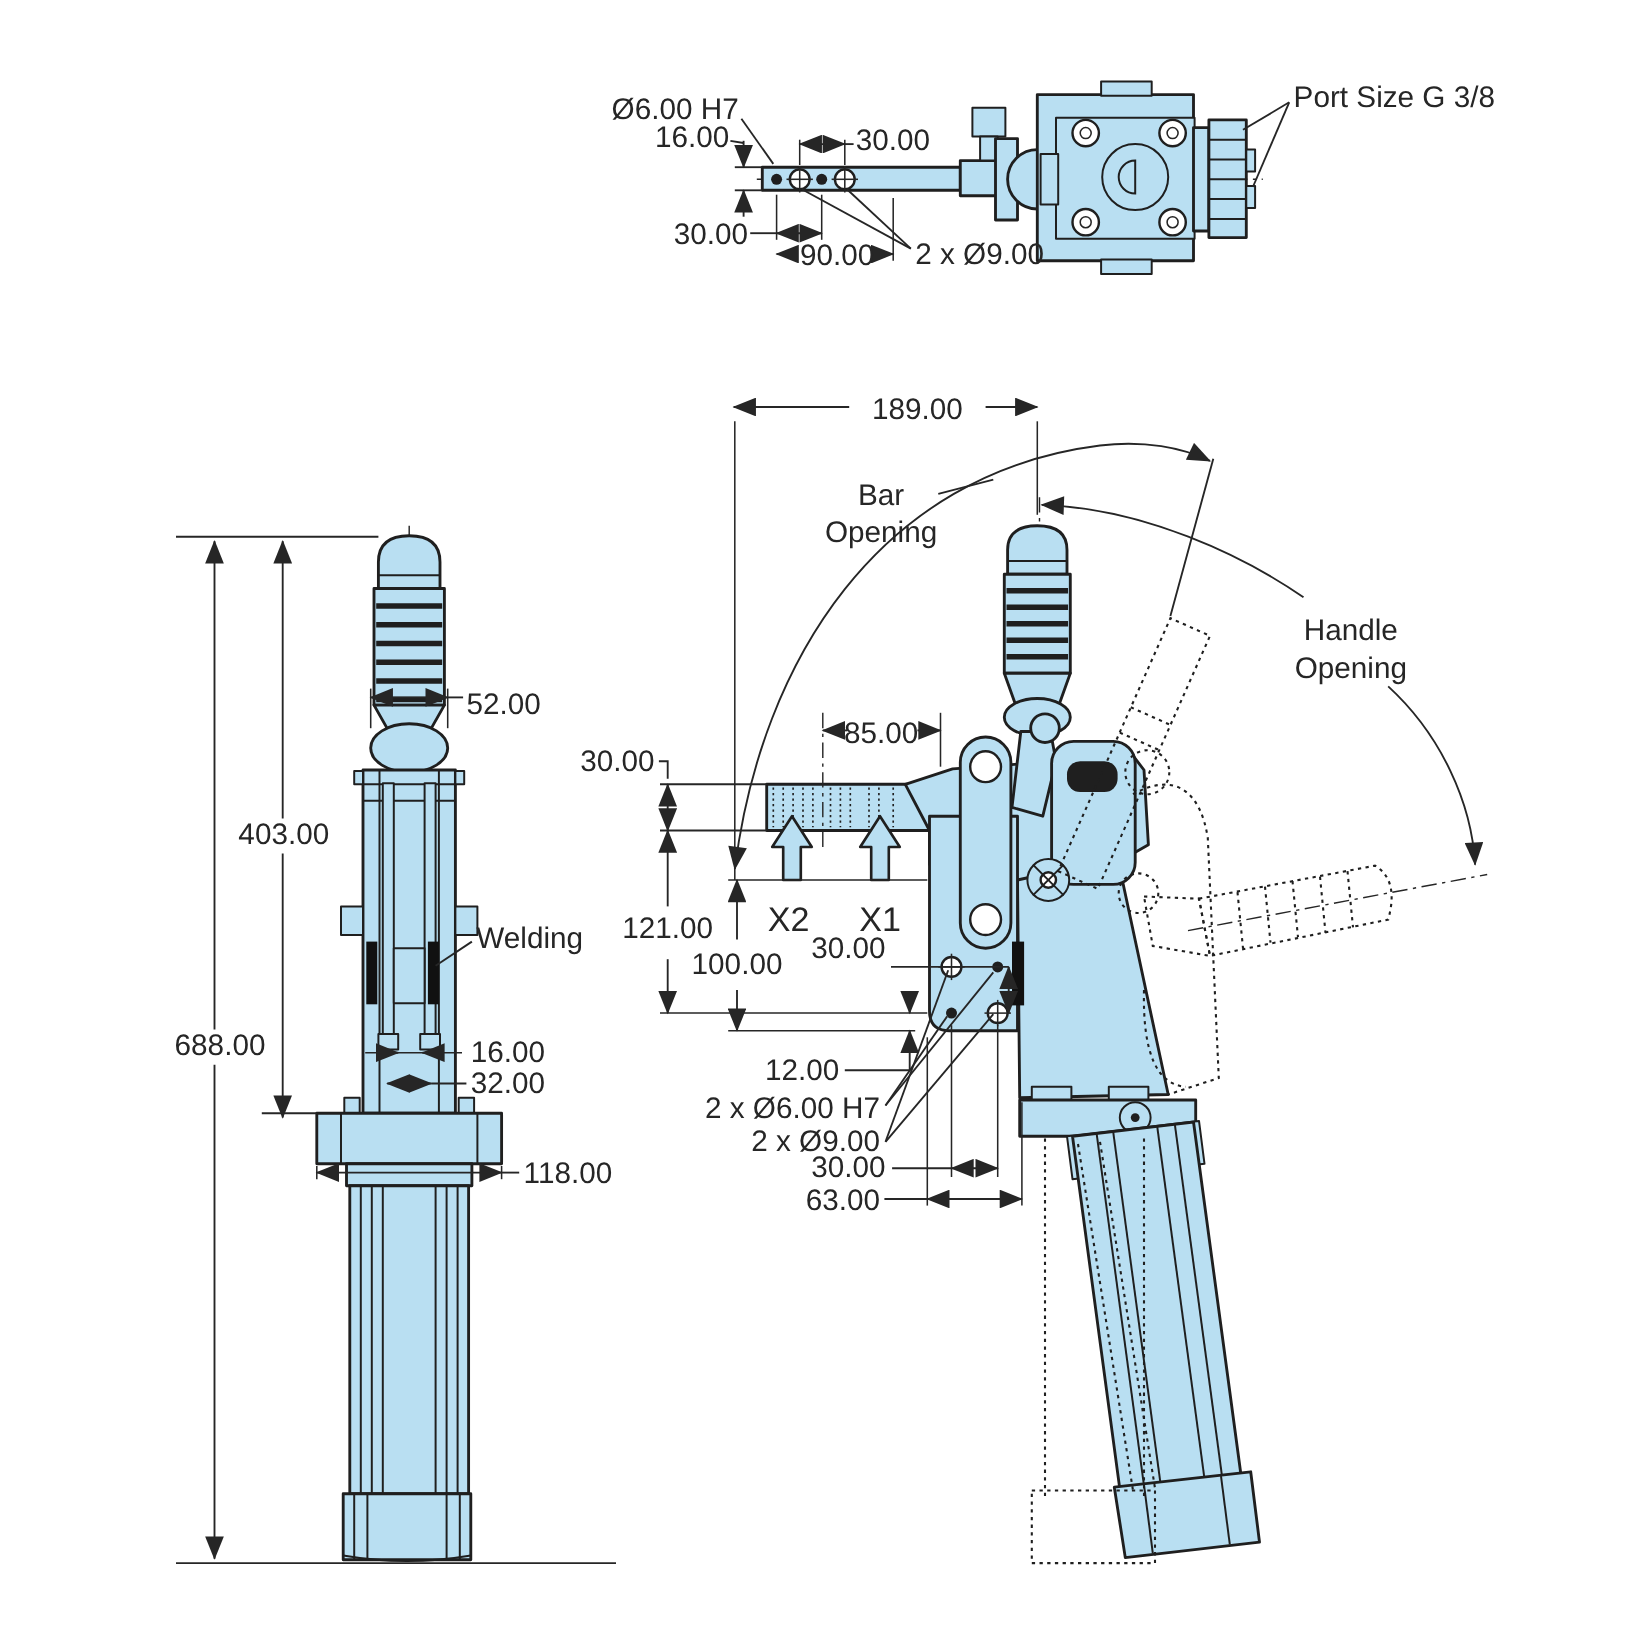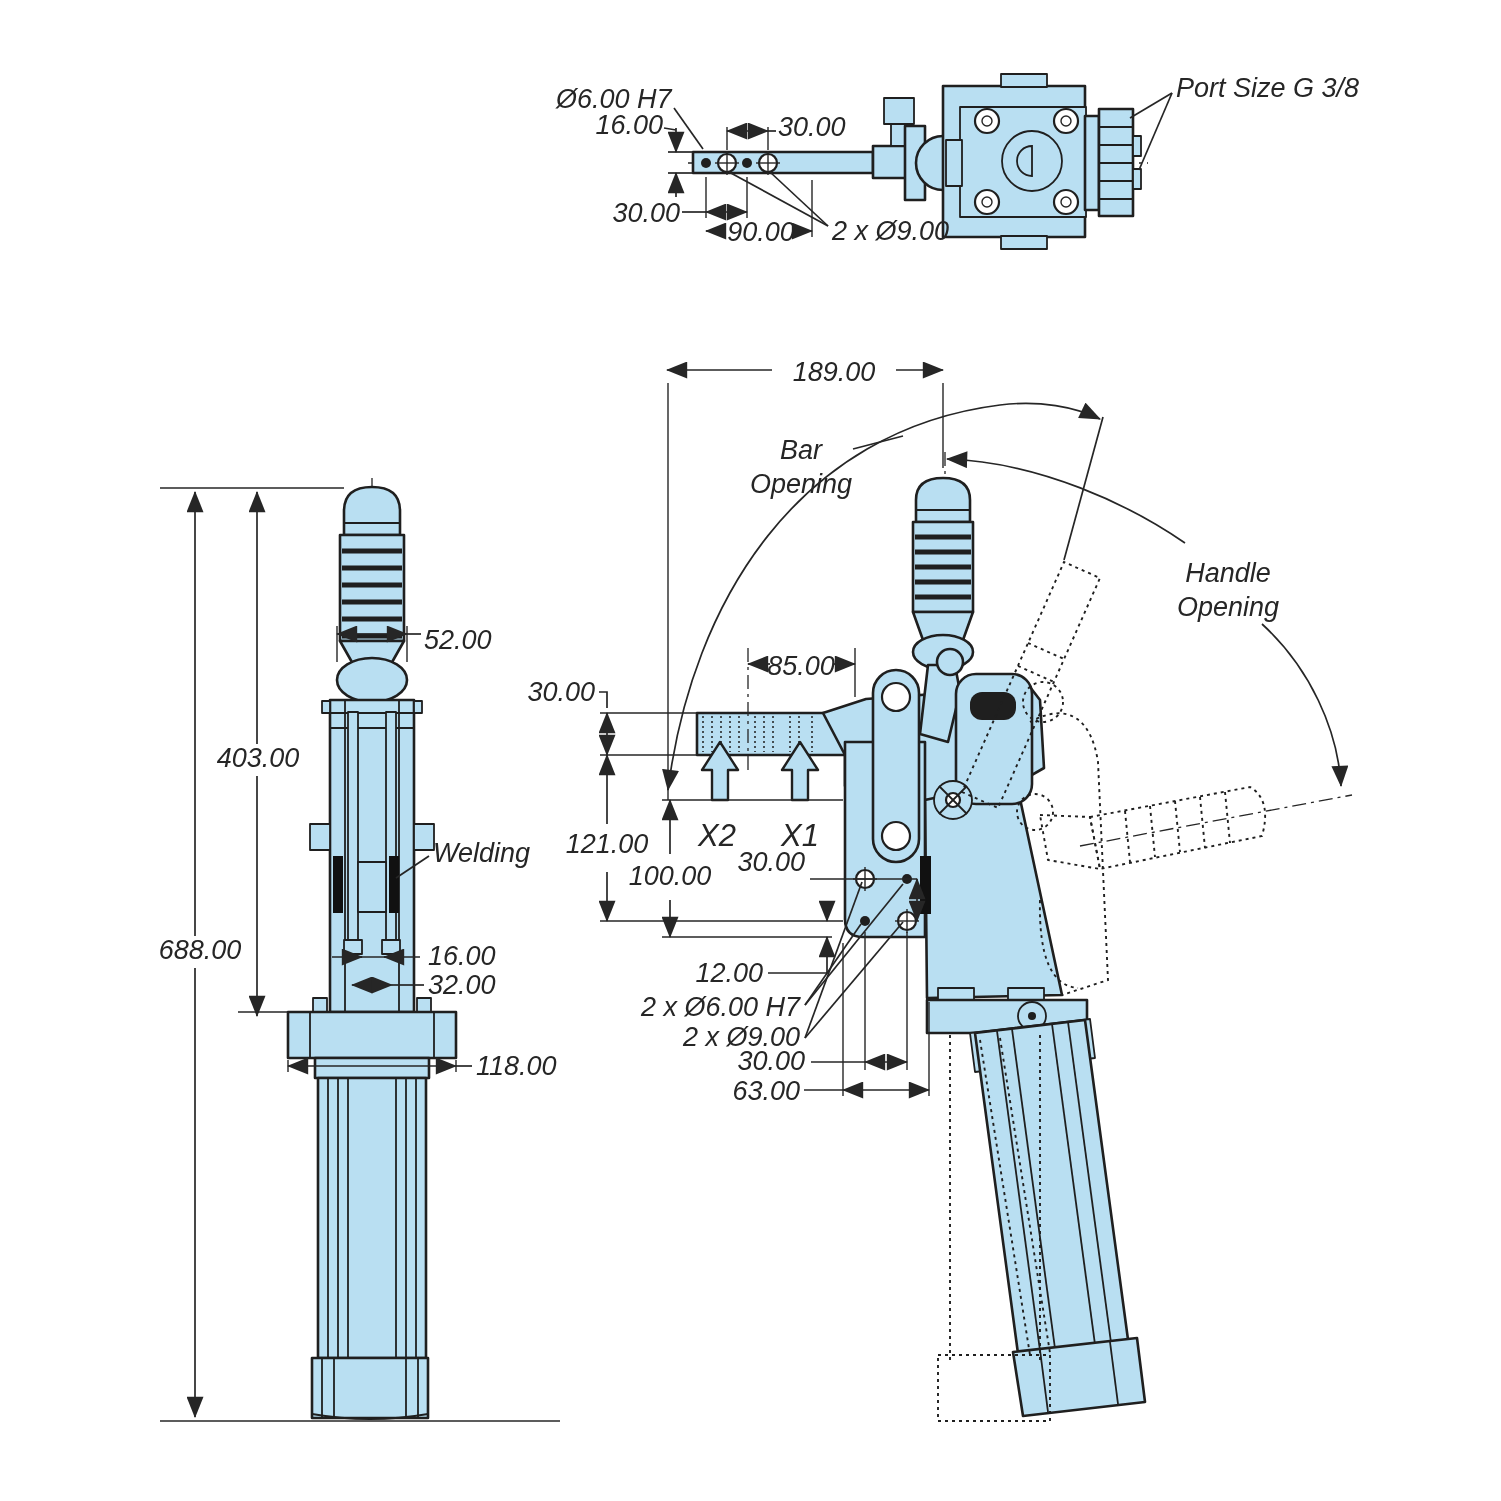--- a/index.html
+++ b/index.html
@@ -1,16 +1,16 @@
 <!DOCTYPE html>
 <html style="--background: #ffffff; --part_fill: #b9dff2; --outline: #1f1f1f; --dimension: #262626; --weld: #111111;"><head>
 <meta charset="utf-8">
 <style>
   html,body{margin:0;padding:0;background:#fff;}
-  .stage{position:relative;width:1501px;height:1501px;background:var(--background,#fff);font-family:"Liberation Sans",sans-serif;font-style:italic;}
+  .stage{position:relative;width:1501px;height:1501px;background:var(--background,#fff);font-family:"Liberation Sans",sans-serif;}
   svg{position:absolute;left:0;top:0;}
   .part{fill:var(--part_fill);stroke:var(--outline);stroke-width:2.6;stroke-linejoin:round;}
   .part-thin{fill:var(--part_fill);stroke:var(--outline);stroke-width:1.8;stroke-linejoin:round;}
   .pline{fill:none;stroke:var(--outline);stroke-width:1.8;}
   .pline-thick{fill:none;stroke:var(--outline);stroke-width:5;}
   .hole{fill:#ffffff;stroke:var(--outline);stroke-width:2.2;}
   .dot{fill:var(--outline);stroke:none;}
   .dim{fill:none;stroke:var(--dimension);stroke-width:1.7;}
   .dimthin{fill:none;stroke:var(--dimension);stroke-width:1.4;}
   .center{fill:none;stroke:var(--dimension);stroke-width:1.3;stroke-dasharray:14 5 3 5;}

